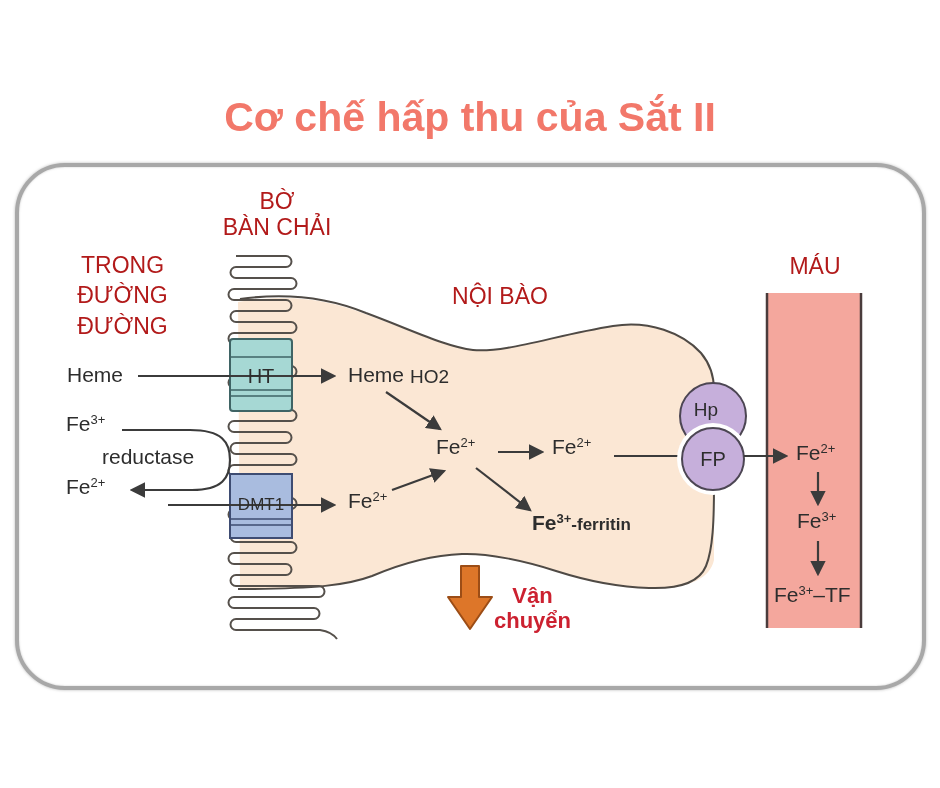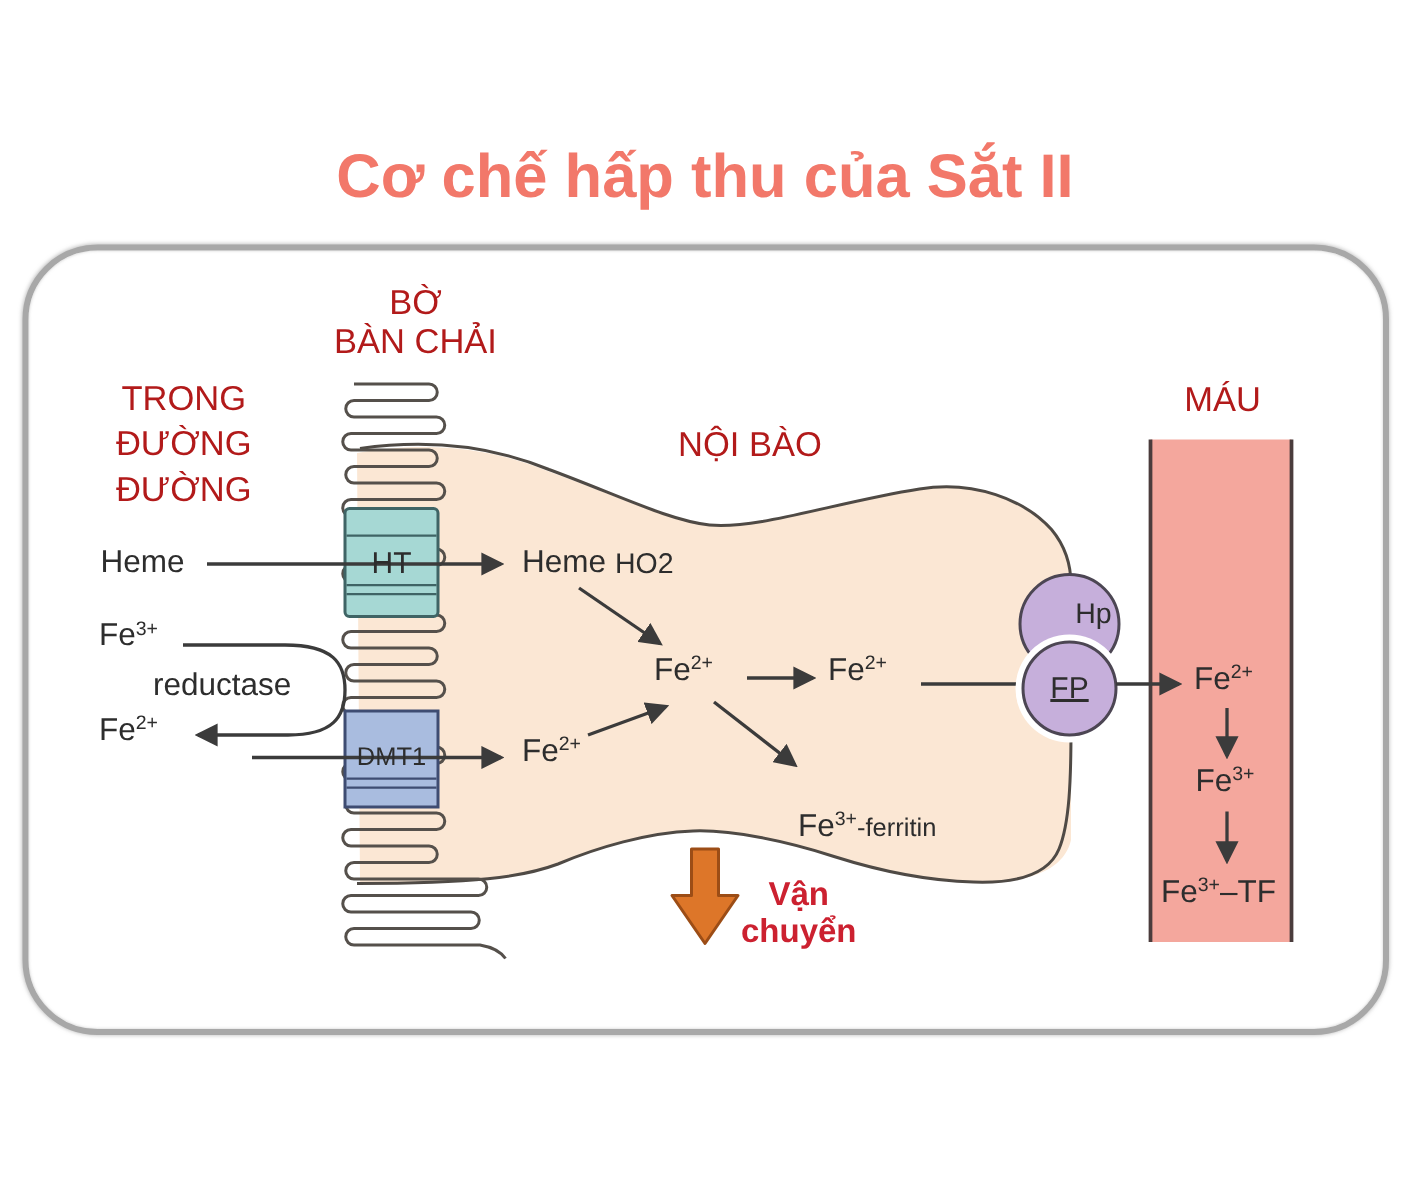--- a/index.html
+++ b/index.html
@@ -130,29 +130,29 @@
   <div class="region-label" style="left:420px;top:281px;width:160px;">NỘI BÀO</div>
   <div class="region-label" style="left:765px;top:251px;width:100px;">MÁU</div>
 
   <div class="txt" style="left:67px;top:364px;">Heme</div>
   <div class="txt chem" style="left:66px;top:413px;"><span>Fe</span><sup>3+</sup></div>
   <div class="txt" style="left:102px;top:446px;">reductase</div>
   <div class="txt chem" style="left:66px;top:476px;"><span>Fe</span><sup>2+</sup></div>
 
   <div class="box-label" style="left:230px;top:366px;width:62px;font-size:20px;">HT</div>
   <div class="box-label" style="left:228px;top:496px;width:66px;font-size:17px;">DMT1</div>
-  <div class="box-label" style="left:683px;top:400px;width:60px;font-size:19px;padding-left:16px;">Hp</div>
-  <div class="box-label" style="left:683px;top:449px;width:60px;font-size:20px;text-decoration:underline;">FP</div>
+  <div class="box-label" style="left:660px;top:400px;width:60px;font-size:19px;padding-left:16px;">Hp</div>
+  <div class="box-label" style="left:683px;top:449px;width:60px;font-size:20px;">FP</div>
 
   <div class="txt" style="left:348px;top:364px;">Heme</div>
   <div class="txt sm" style="left:410px;top:367px;">HO2</div>
   <div class="txt chem" style="left:436px;top:436px;"><span>Fe</span><sup>2+</sup></div>
   <div class="txt chem" style="left:552px;top:436px;"><span>Fe</span><sup>2+</sup></div>
   <div class="txt chem" style="left:348px;top:490px;"><span>Fe</span><sup>2+</sup></div>
-  <div class="txt chem" style="left:532px;top:540px;"><span>Fe</span><sup>3+</sup><span class="rest-sm">-ferritin</span></div>
+  <div class="txt chem" style="left:532px;top:512px;font-weight:bold;"><span>Fe</span><sup>3+</sup><span class="rest-sm">-ferritin</span></div>
 
   <div class="txt chem" style="left:796px;top:442px;"><span>Fe</span><sup>2+</sup></div>
   <div class="txt chem" style="left:797px;top:510px;"><span>Fe</span><sup>3+</sup></div>
   <div class="txt chem" style="left:774px;top:584px;"><span>Fe</span><sup>3+</sup><span>–TF</span></div>
 
   <div class="transport-label">
     <div>Vận</div>
     <div>chuyển</div>
   </div>
 

